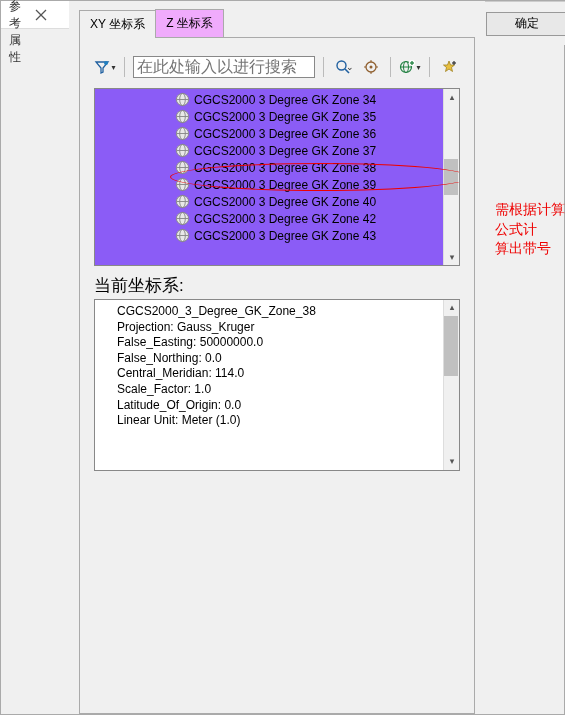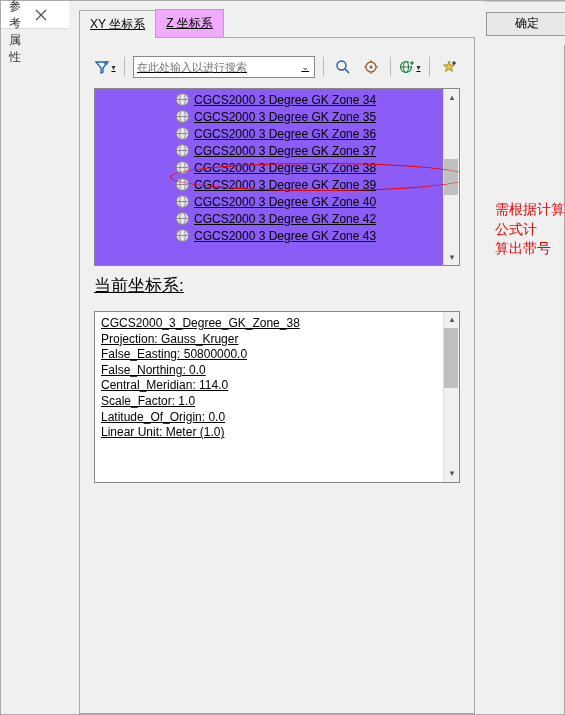--- a/index.html
+++ b/index.html
@@ -2,44 +2,44 @@
 <html><head>
 <meta charset="utf-8">
 <style>
 * { box-sizing: border-box; margin: 0; padding: 0; }
 body { font-family: "Microsoft YaHei", "Segoe UI", Tahoma, sans-serif; font-size: 12px; background: #fff; width: 565px; height: 715px; position: relative; }
 .window { width: 565px; height: 715px; border: 1px solid #aaa; background: #f0f0f0; display: flex; }
 .titlebar { height: 28px; background: #fff; display: flex; align-items: center; padding: 0 8px; border-bottom: 1px solid #ddd; }
 .titlebar-text { flex: 1; font-size: 12px; color: #333; }
 .close-btn { width: 40px; height: 26px; display: flex; align-items: center; justify-content: center; cursor: pointer; }
 .close-btn svg { width: 12px; height: 12px; }
-.content { flex: 1; padding: 8px 10px 0 10px; display: flex; flex-direction: column; text-decoration: underline; }
+.content { flex: 1; padding: 8px 10px 0 10px; display: flex; flex-direction: column; }
 .tabs { display: flex; border-bottom: 1px solid #aaa; }
 .tab { padding: 5px 10px; background: #fff; border: 1px solid #aaa; border-bottom: none; margin-right: -1px; font-size: 12px; cursor: pointer; }
 .tab.active { background: #f0f0f0; position: relative; top: 1px; }
 .tab.inactive { background: #f0abfc; }
 .tab-body { flex: 1; border: 1px solid #aaa; border-top: none; background: #f0f0f0; padding: 10px 14px; display: flex; flex-direction: column; }
 .toolbar { display: flex; align-items: center; gap: 6px; margin: 8px 0 10px 0; }
 .tool-icon { width: 22px; height: 22px; display: flex; align-items: center; justify-content: center; cursor: pointer; }
 .dropdown-arrow { font-size: 8px; margin-left: 1px; color: #333; }
 .search-box { width: 182px; height: 22px; border: 1px solid #888; background: #fff; display: flex; align-items: center; padding: 0 3px; }
-.search-input { flex: 1; border: none; outline: none; font-size: 11px; color: #888; background: transparent; }
+.search-input { flex: 1; border: none; outline: none; font-size: 16px; color: #888; background: transparent; }
 .search-dd { font-size: 9px; color: #333; padding: 0 2px; }
 .sep { width: 1px; height: 20px; background: #bbb; margin: 0 2px; }
 .list-panel { border: 1px solid #888; background: #8b5cf6; height: 178px; overflow: hidden; position: relative; }
 .list-inner { padding: 2px 0; }
 .list-item { display: flex; align-items: center; height: 17px; padding-left: 80px; font-size: 12px; color: #000; cursor: pointer; }
 .globe { width: 15px; height: 15px; margin-right: 4px; flex-shrink: 0; }
 .scrollbar-v { position: absolute; right: 0; top: 0; bottom: 0; width: 16px; background: #f0f0f0; border-left: 1px solid #ddd; }
 .scroll-thumb { position: absolute; right: 1px; width: 14px; background: #c0c0c0; border-radius: 0; }
 .scroll-arrow { position: absolute; width: 16px; height: 16px; display: flex; align-items: center; justify-content: center; font-size: 9px; color: #555; }
 .ellipse-annot { position: absolute; border: 1px solid #e00; border-radius: 50%; pointer-events: none; }
 .annot-text { position: absolute; color: #e00; font-size: 14px; line-height: 1.4; pointer-events: none; margin-left: 45px; }
 .label-current { margin-top: 8px; font-size: 17px; color: #000; }
-.details-panel { border: 1px solid #888; background: #fff; height: 172px; margin-top: 14px; position: relative; padding: 4px 6px; font-size: 12px; color: #000; line-height: 1.3; }
+.details-panel { border: 1px solid #888; background: #fff; height: 172px; margin-top: 2px; position: relative; padding: 4px 22px; font-size: 12px; color: #000; line-height: 1.3; }
 .details-line { white-space: pre; }
 .footer { height: 44px; border-top: 1px solid #ccc; background: #f0f0f0; display: flex; justify-content: flex-end; align-items: center; gap: 8px; padding: 0 1px; }
 .btn { width: 82px; height: 24px; border: 1px solid #999; background: #e8e8e8; font-size: 12px; cursor: pointer; }
 </style>
 </head>
 <body>
 
 <div class="window">
   <div class="titlebar">
     <div class="titlebar-text">空间参考属性</div>
@@ -192,21 +192,21 @@
         </div>
         <div class="ellipse-annot" style="left:75px; top:74px; width:300px; height:28px;"></div>
       </div>
 
       <div class="label-current">当前坐标系:</div>
 
       <div class="details-panel">
         <div class="details-line">CGCS2000_3_Degree_GK_Zone_38</div>
         <div class="details-line"></div>
         <div class="details-line">Projection: Gauss_Kruger</div>
-        <div class="details-line">False_Easting: 50800000.0</div>
+        <div class="details-line">False_Easting: 50000000.0</div>
         <div class="details-line">False_Northing: 0.0</div>
         <div class="details-line">Central_Meridian: 114.0</div>
         <div class="details-line">Scale_Factor: 1.0</div>
         <div class="details-line">Latitude_Of_Origin: 0.0</div>
         <div class="details-line">Linear Unit: Meter (1.0)</div>
         <div class="scrollbar-v">
           <div class="scroll-arrow" style="top:0">▴</div>
           <div class="scroll-thumb" style="top:16px;height:60px"></div>
           <div class="scroll-arrow" style="bottom:0">▾</div>
         </div>

